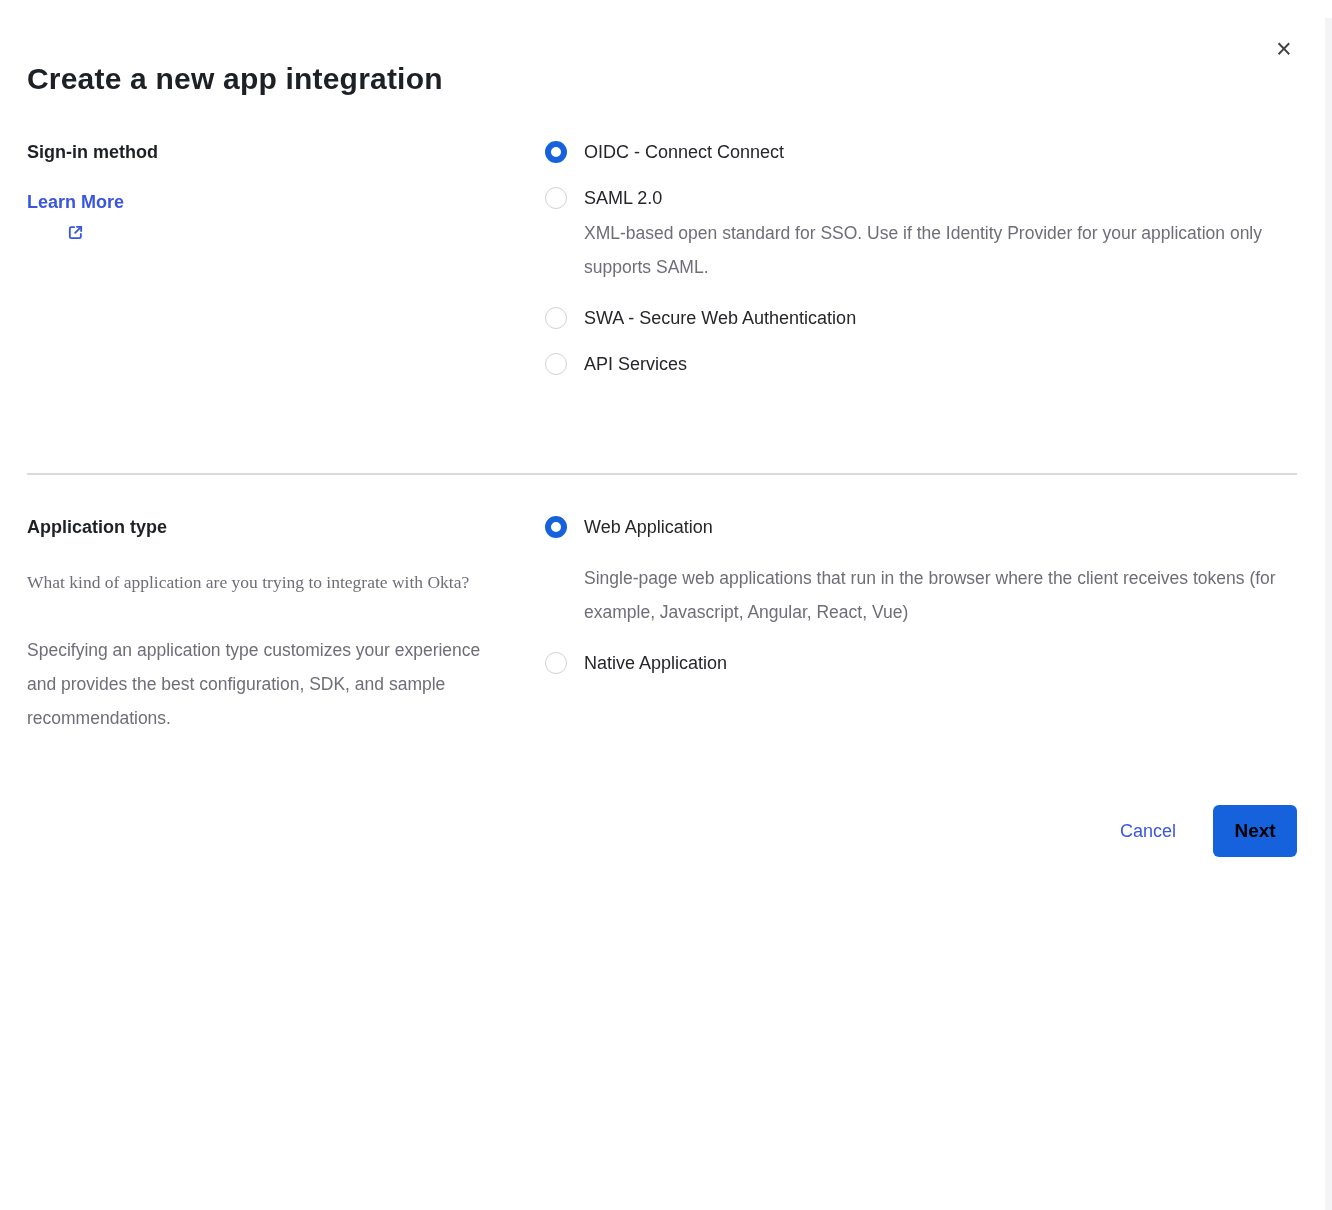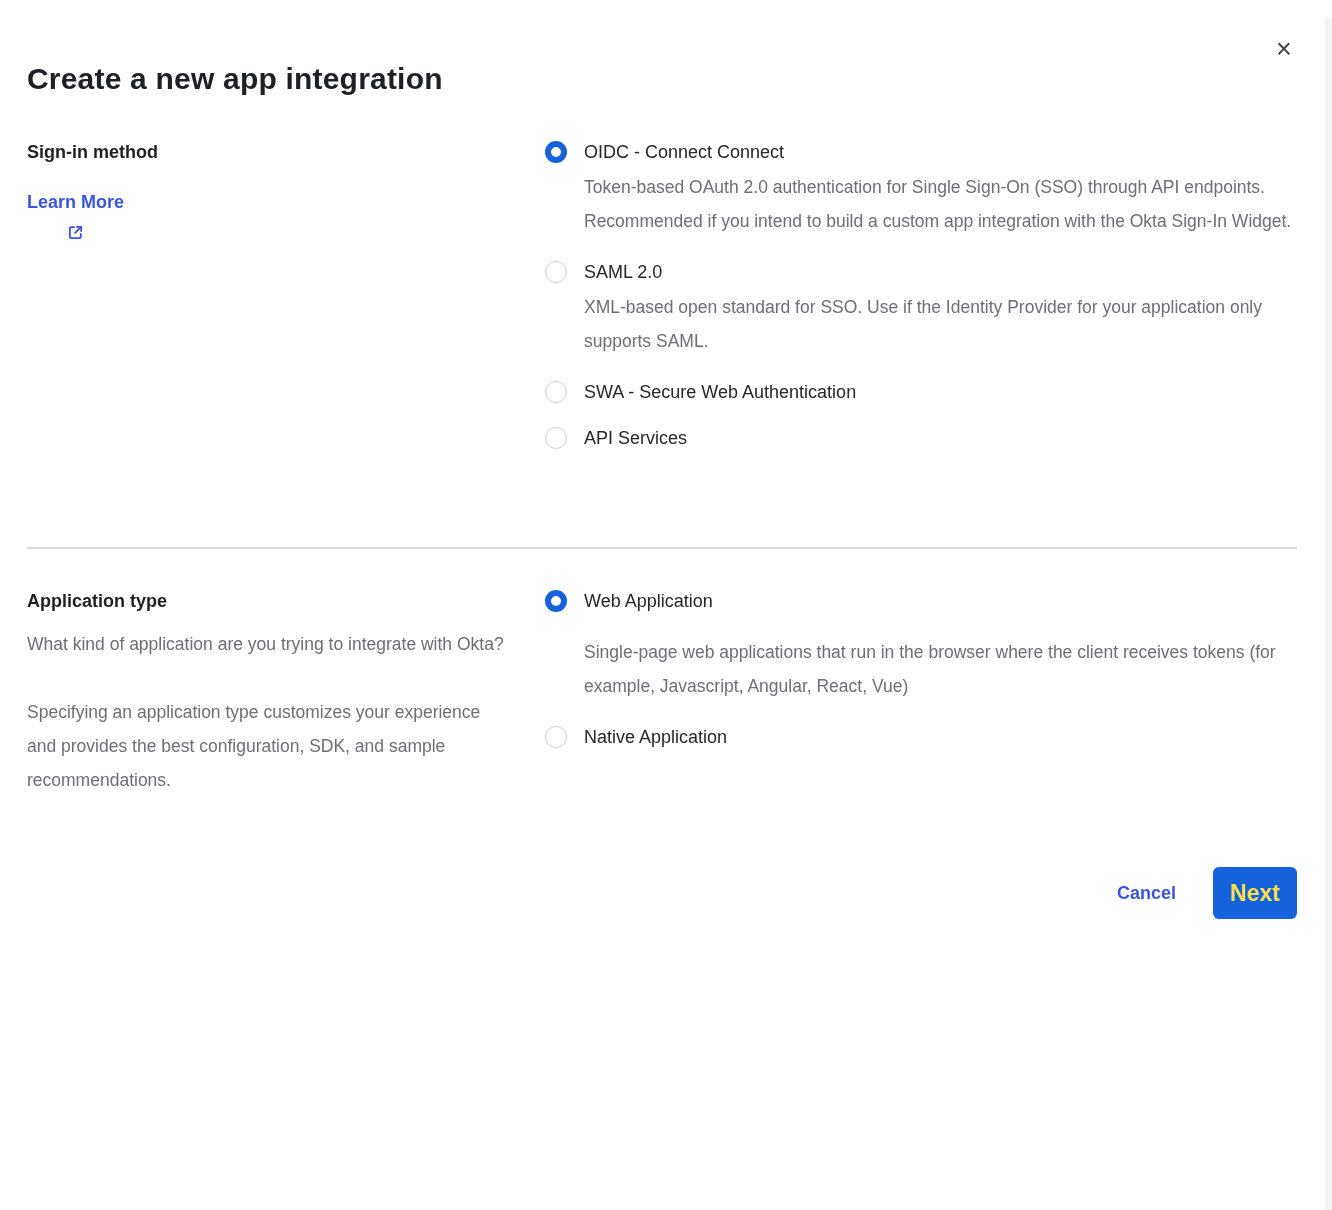--- a/index.html
+++ b/index.html
@@ -56,21 +56,21 @@
     margin-top:26px;
     display:inline-flex;align-items:center;gap:8px;
     font-size:18px;line-height:24px;font-weight:600;
     color:var(--link-blue);text-decoration:none;cursor:pointer;flex-direction:column;
   }
   .learn-more svg{display:block;margin-top:2px;}
   .left-paragraph{
     font-size:17.5px;line-height:34px;color:var(--body-gray);
     max-width:478px;
   }
-  .left-paragraph.first{margin-top:14px;}
+  .left-paragraph.first{margin-top:26px;font-family:Liberation Serif, serif;}
   .left-paragraph.second{margin-top:34px;}
   .radio-option{margin-bottom:22px;}
   .radio-row{
     display:flex;align-items:flex-start;cursor:pointer;
   }
   .radio{
     width:22px;height:22px;border-radius:50%;
     border:1.5px solid var(--radio-border);
     background:#fff;
     flex:0 0 22px;
@@ -96,28 +96,28 @@
     margin:75px 0 0 0;
   }
   .section.second{margin-top:40px;}
   .footer{
     margin-top:70px;
     display:flex;align-items:center;justify-content:flex-end;
     gap:37px;
     padding-right:0;
   }
   .cancel-link{
-    font-size:18px;font-weight:700;color:var(--link-blue);
+    font-size:18px;font-weight:400;color:var(--link-blue);
     background:none;border:none;cursor:pointer;
     font-family:"Liberation Sans", sans-serif;
   }
   .next-btn{
     width:84px;height:52px;
     background:var(--accent-blue);
-    color:#fde047;font-size:23px;font-weight:700;
+    color:#000000;font-size:19px;font-weight:700;
     border:none;border-radius:6px;cursor:pointer;
     font-family:"Liberation Sans", sans-serif;
   }
 </style>
 </head>
 <body>
 
 <div class="edge-strip"></div>
 
 <div class="modal">
@@ -141,21 +141,20 @@
       </a>
     </div>
 
     <div class="right-col">
 
       <div class="radio-option">
         <div class="radio-row">
           <span class="radio selected"></span>
           <span class="radio-label">OIDC - Connect Connect</span>
         </div>
-        <div class="radio-desc">Token-based OAuth 2.0 authentication for Single Sign-On (SSO) through API endpoints. Recommended if you intend to build a custom app integration with the Okta Sign-In Widget.</div>
       </div>
 
       <div class="radio-option">
         <div class="radio-row">
           <span class="radio"></span>
           <span class="radio-label">SAML 2.0</span>
         </div>
         <div class="radio-desc">XML-based open standard for SSO. Use if the Identity Provider for your application only supports SAML.</div>
       </div>
 

